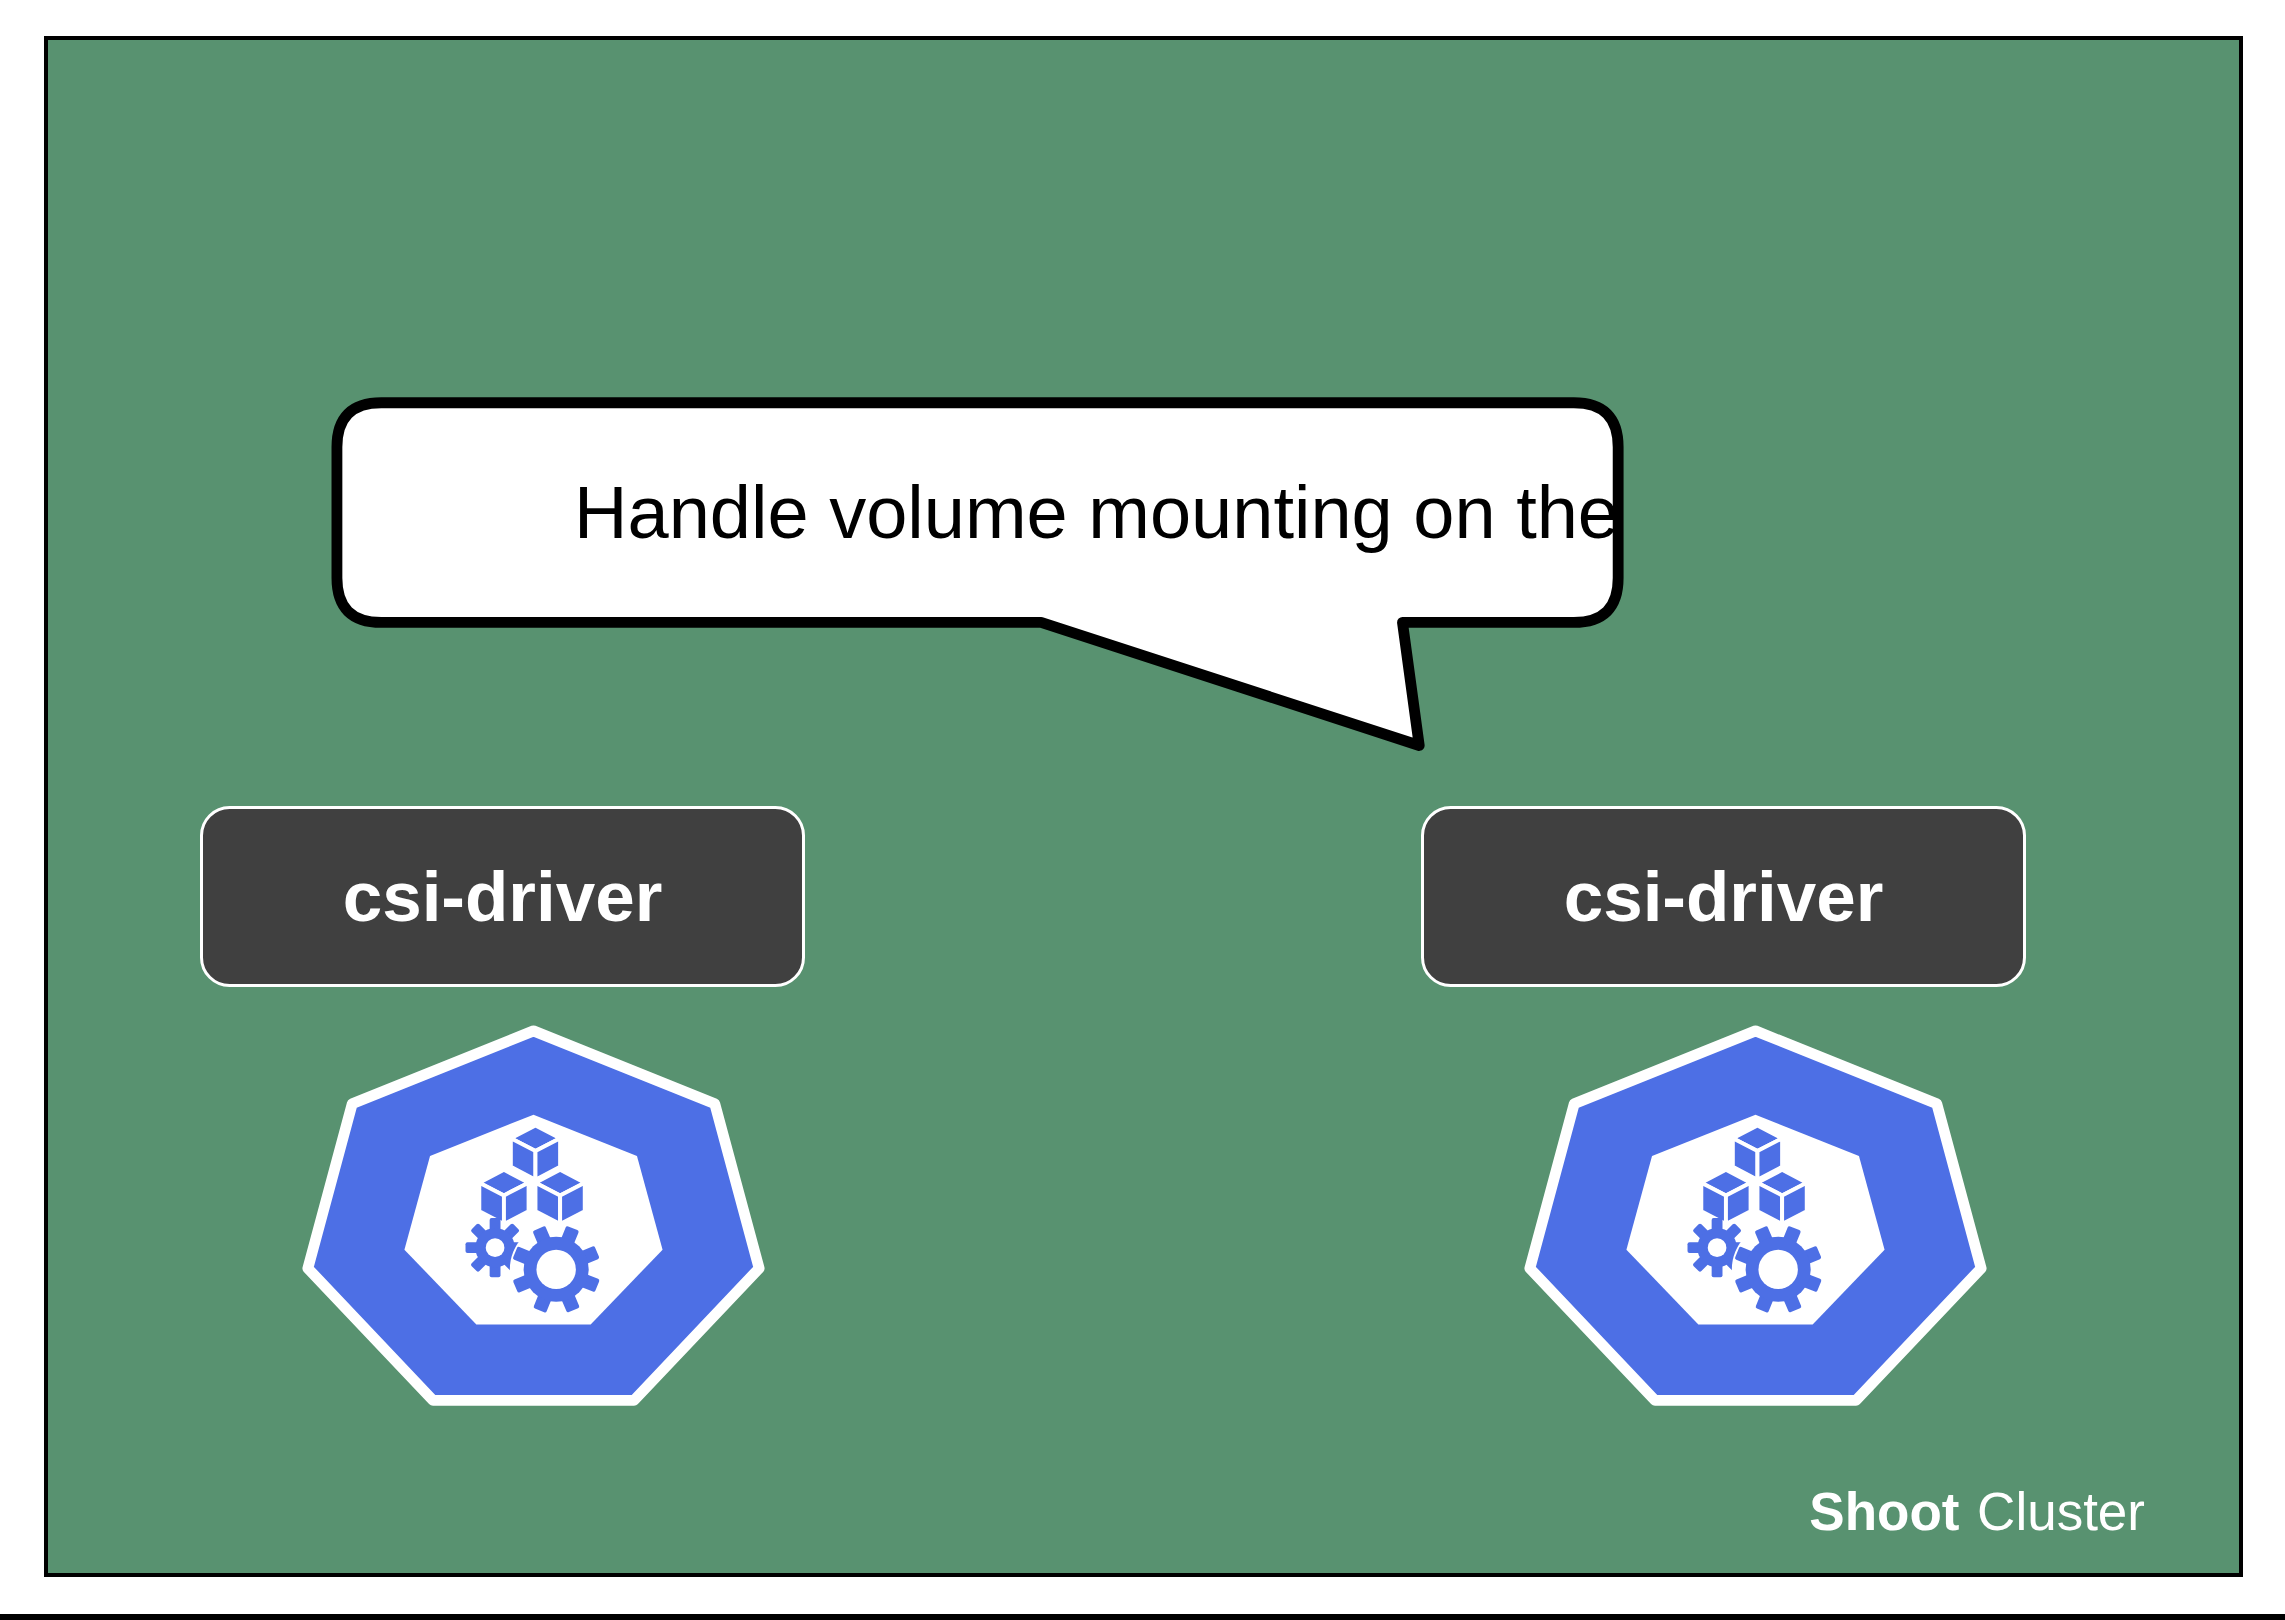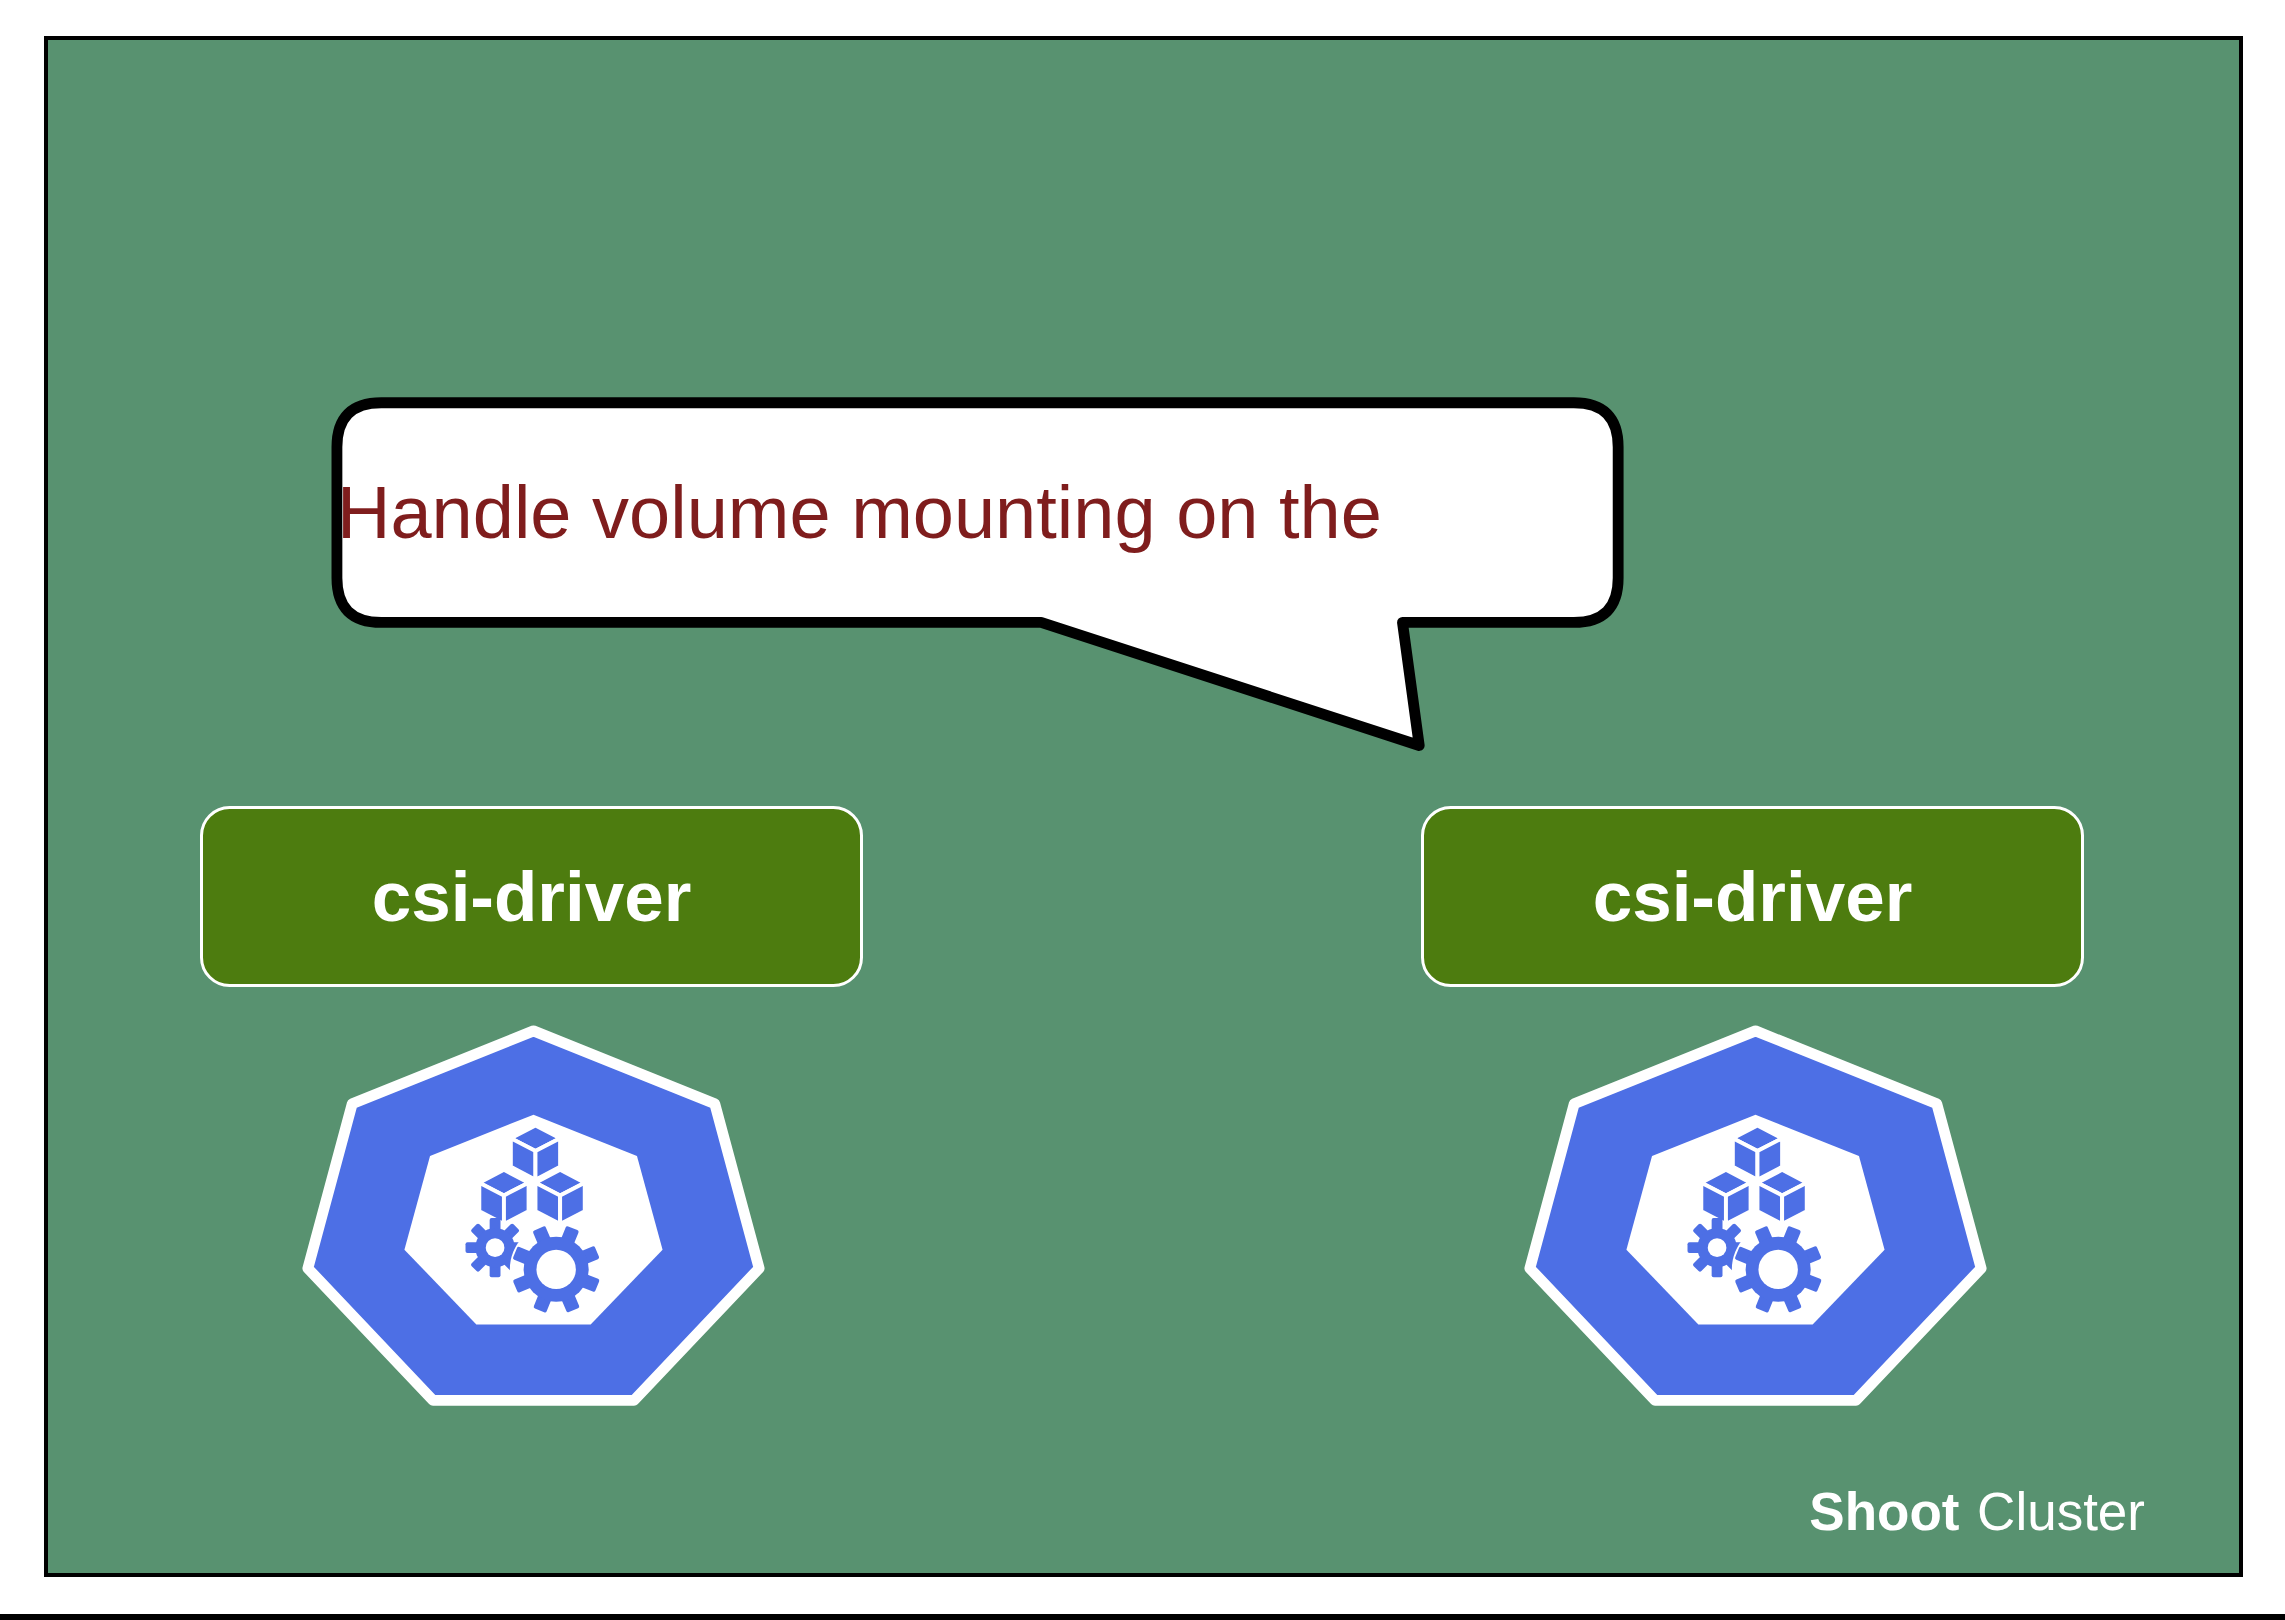--- a/index.html
+++ b/index.html
@@ -27,31 +27,31 @@
   .bubble-layer{
     position:absolute;left:0;top:0;
     width:2285px;height:1620px;
     pointer-events:none;
   }
   .bubble-text{
     position:absolute;
     left:337px;top:403px;
     width:1282px;height:220px;
     display:flex;flex-direction:column;
-    align-items:flex-start;justify-content:center;
-    color:#7f1d1d;
+    align-items:flex-end;justify-content:center;
+    color:#000000;
     font-size:74px;line-height:84px;
     text-align:center;
     white-space:nowrap;
   }
   .node-box{
     position:absolute;
-    width:663px;height:181px;
+    width:605px;height:181px;
     box-sizing:border-box;
-    background:#4d7c0f;
+    background:#404040;
     border:3.9px solid #ffffff;
     border-radius:29.6px;
     display:flex;align-items:center;justify-content:center;
     color:#ffffff;
     font-weight:bold;
     font-size:71px;
   }
   .node-box.left{left:200px;top:806px;}
   .node-box.right{left:1421px;top:806px;}
   .k8s-icon{position:absolute;width:473px;height:404px;}

